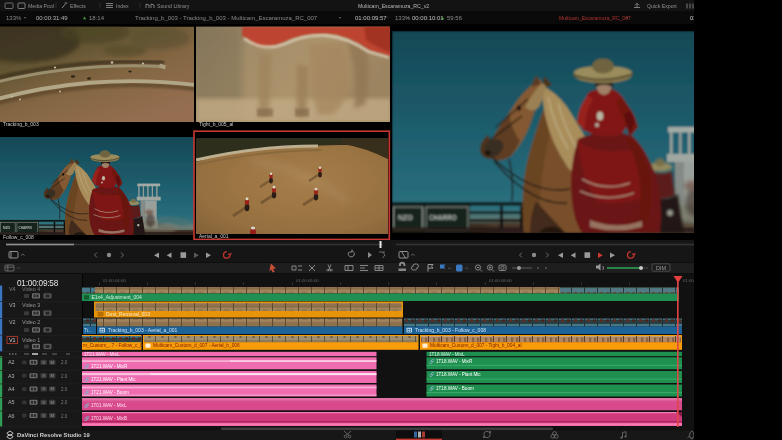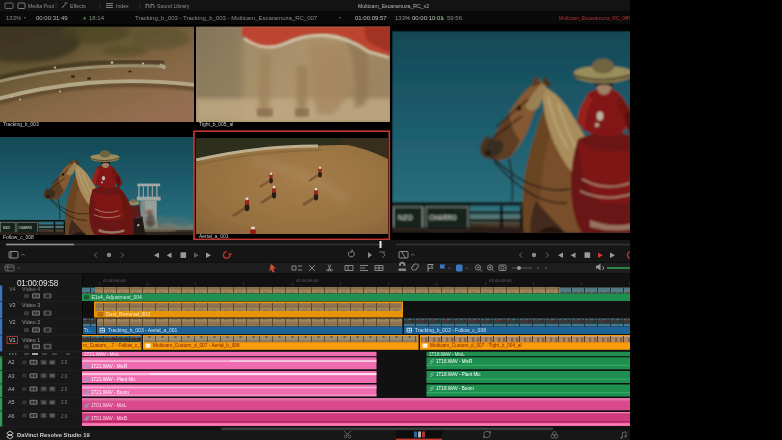--- a/index.html
+++ b/index.html
@@ -1,15 +1,15 @@
 <!DOCTYPE html>
 <html><head><meta charset="utf-8">
 <style>
 html,body{margin:0;padding:0;background:#000}
-#app{position:relative;width:630px;height:440px;overflow:hidden;background:#c4b5fd;font-family:"Liberation Sans",sans-serif}
+#app{position:relative;width:694px;height:440px;overflow:hidden;background:#c4b5fd;font-family:"Liberation Sans",sans-serif}
 svg{display:block}
 </style></head><body>
 <div id="app">
 <svg width="782" height="440" viewBox="0 0 782 440">
 <defs>
 <linearGradient id="sky" x1="0" y1="0" x2="0" y2="1">
  <stop offset="0" stop-color="#15505e"></stop>
           <stop offset="0.55" stop-color="#256d7e"></stop>
           <stop offset="0.88" stop-color="#31808e"></stop>
           <stop offset="1" stop-color="#49898d"></stop>

